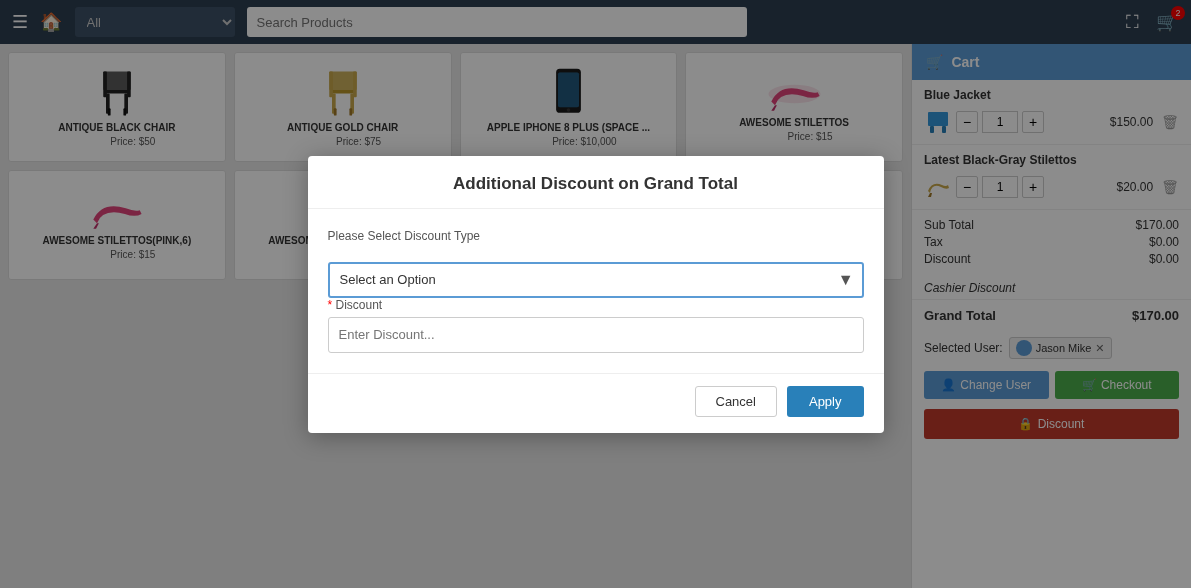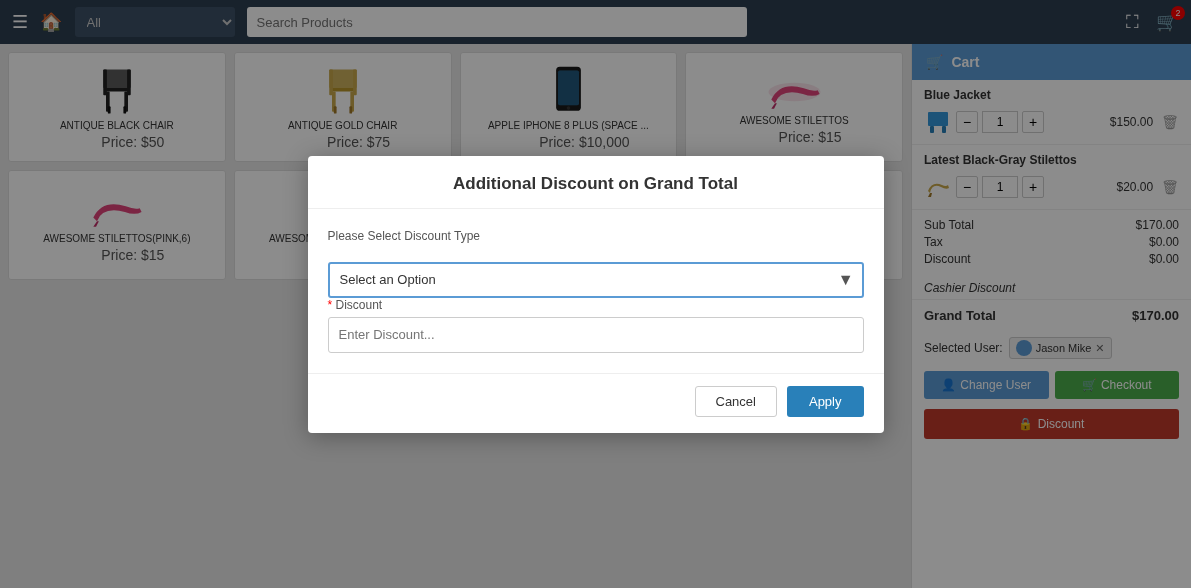--- a/index.html
+++ b/index.html
@@ -79,27 +79,27 @@
       padding: 10px;
       text-align: center;
       height: 110px;
       display: flex;
       flex-direction: column;
       align-items: center;
       justify-content: center;
     }
     .product-name {
       font-size: 10px;
-      font-weight: normal;
+      font-weight: bold;
       color: #333;
       text-transform: uppercase;
       line-height: 1.2;
     }
     .product-price {
-      font-size: 14px;
+      font-size: 10px;
       color: #555;
       margin-top: 2px;
       margin-left: 32px;
     }
 
     
     .chair-black { width: 50px; height: 55px; }
     .chair-gold { width: 50px; height: 55px; }
     .phone { width: 35px; height: 55px; }
 

